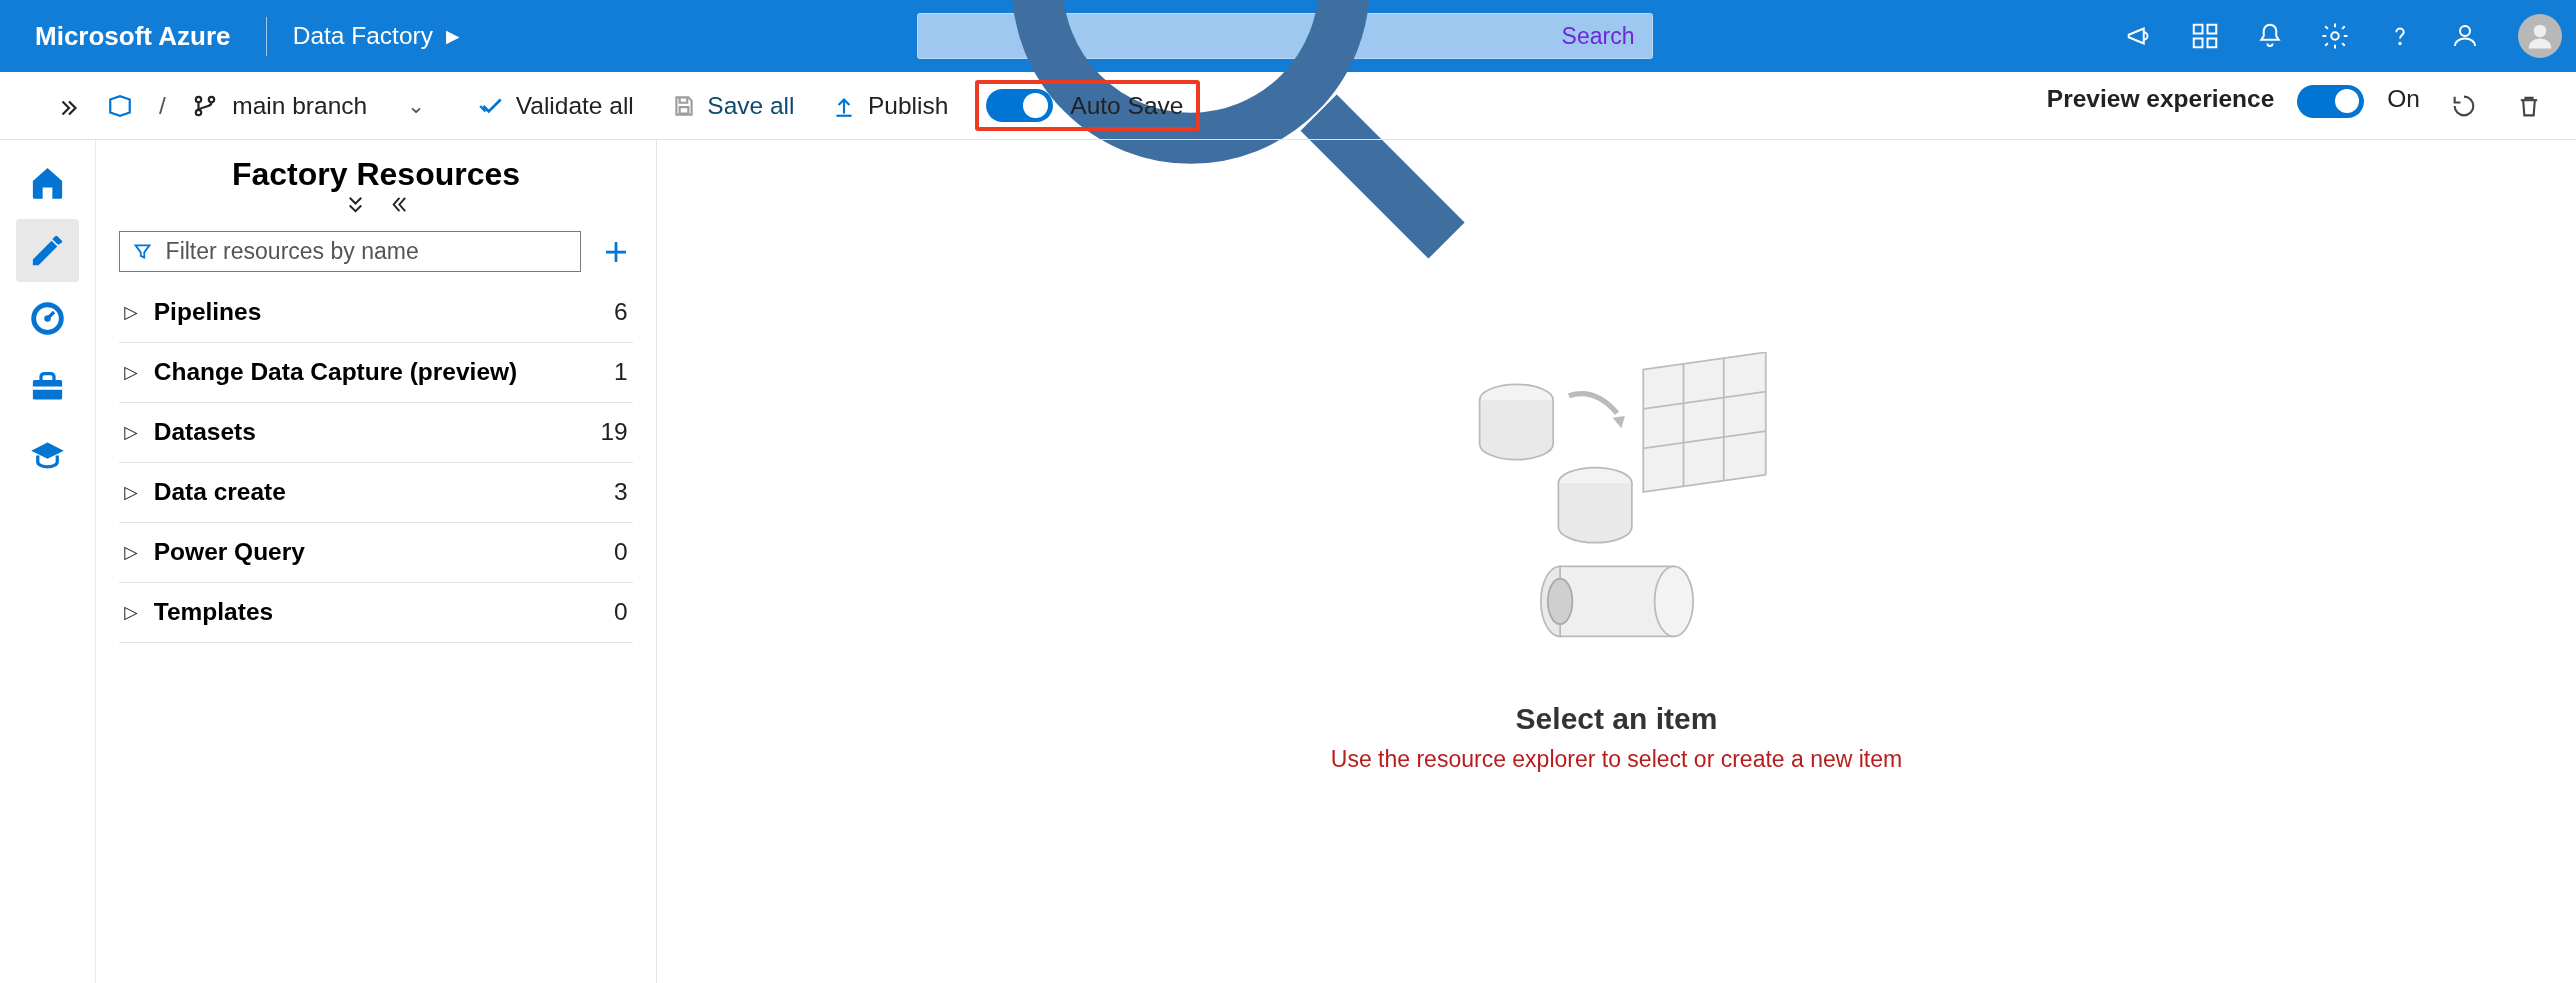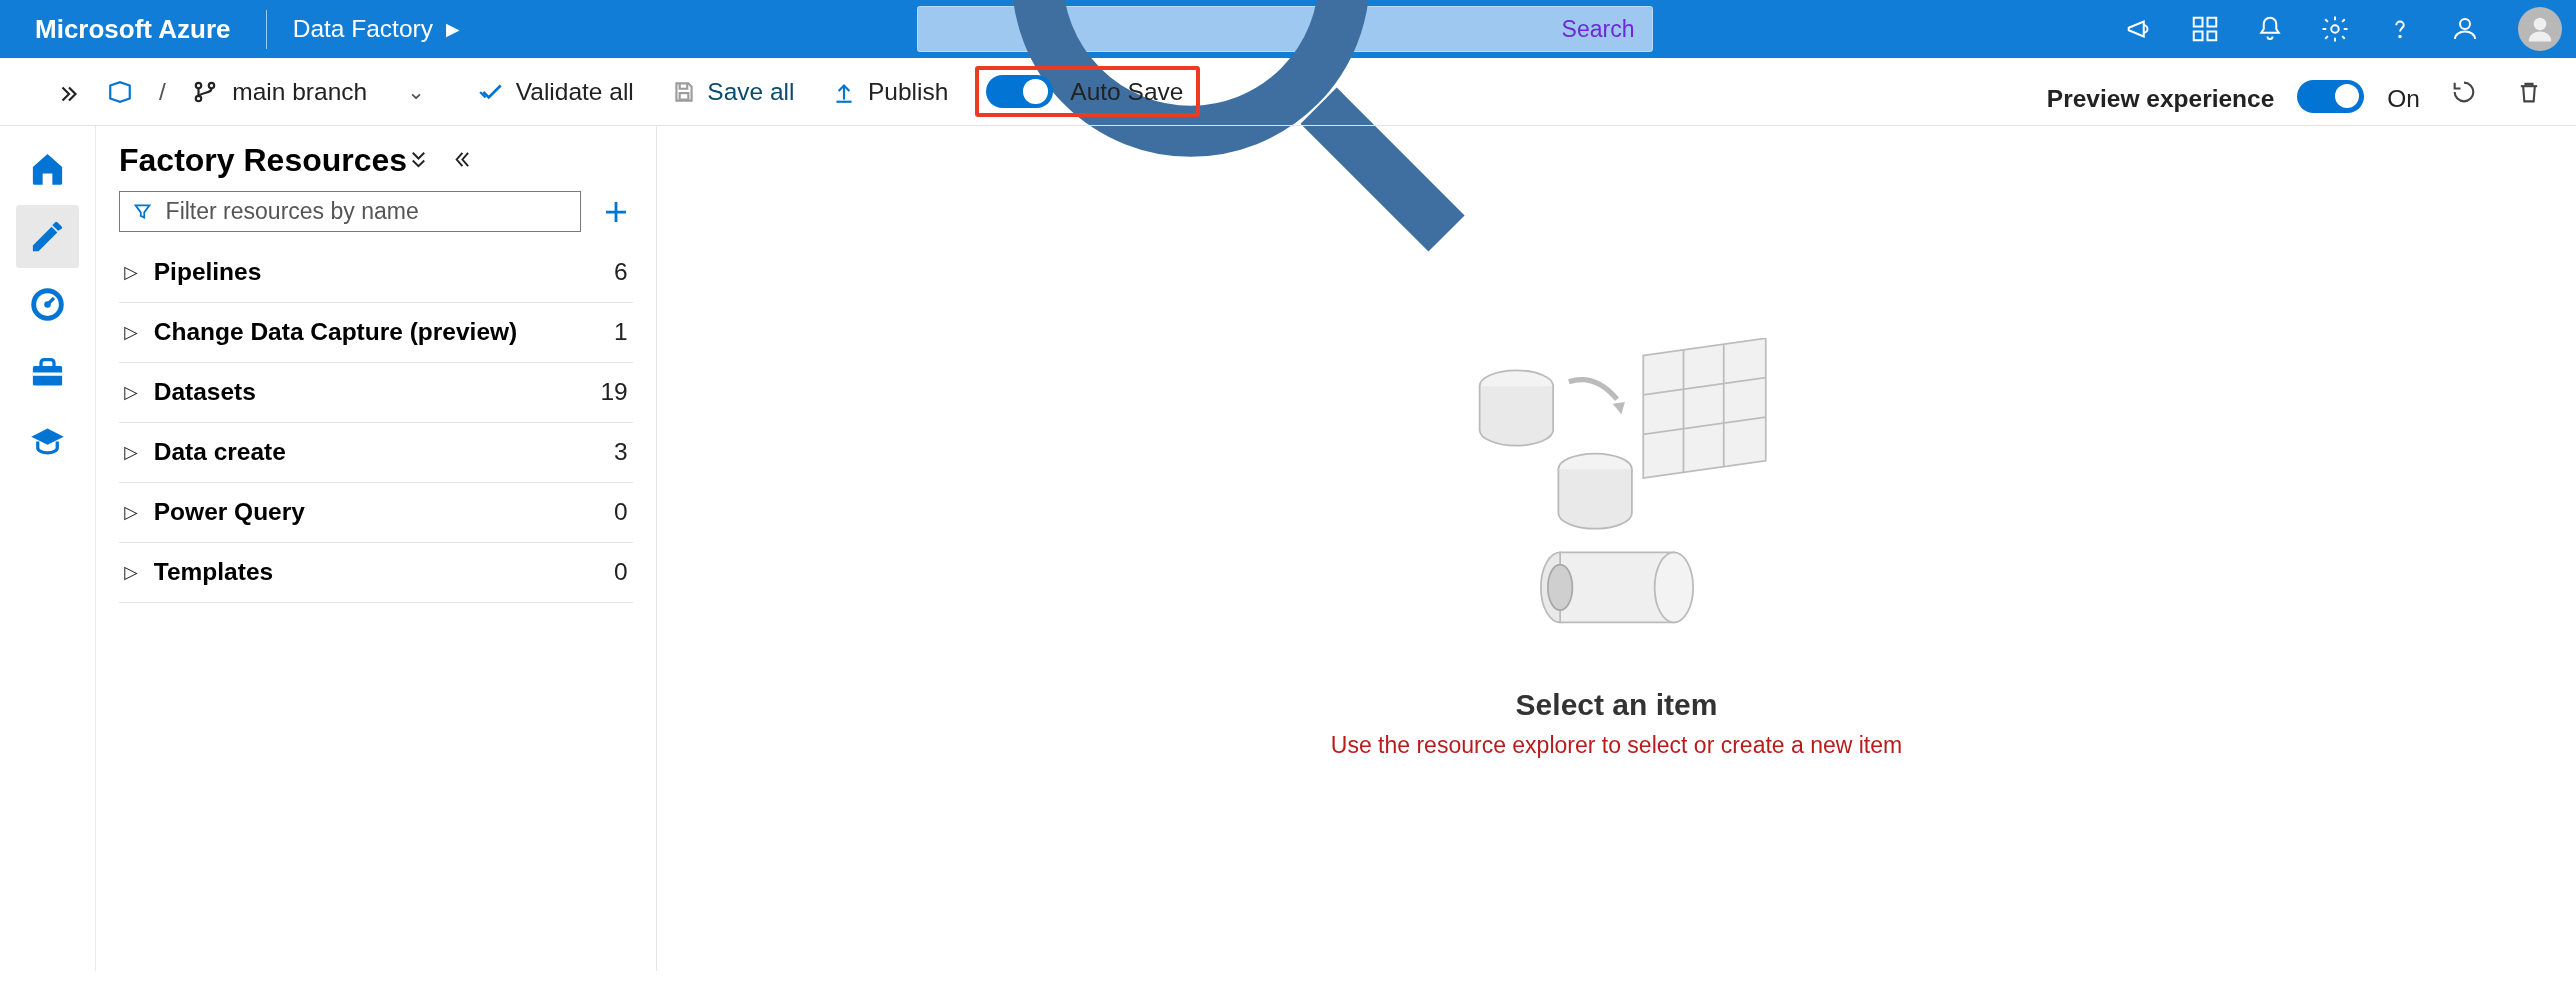--- a/index.html
+++ b/index.html
@@ -1,20 +1,20 @@
 <!DOCTYPE html>
 <html style="font-size:14px"><head>
 <meta charset="utf-8">
 <style>
   * { box-sizing: border-box; margin: 0; padding: 0; font-family: 'Segoe UI', Arial, sans-serif; }
   body { width: 2576px; height: 983px; background: #fff; overflow: hidden; transform-origin: top left; }
 
   
   .top-bar {
-    height: 58px;
+    height: 72px;
     background: #117dd7;
     display: flex;
     align-items: center;
     color: #fff;
     padding: 0 14px 0 35px;
     gap: 17.5px;
   }
   .brand { font-size: 26px; font-weight: 700; padding-right: 17.5px; }
   .brand-divider { width: 0.9px; height: 39px; background: rgba(255,255,255,0.6); }
   .crumb { font-size: 24.5px; display:flex; align-items:center; gap:13px; padding-left:8.8px;}
@@ -84,21 +84,21 @@
   .toggle {
     width:67px; height:33px; border-radius:17.5px; position:relative; cursor:pointer;
     background:#0174d4;
   }
   .toggle .knob {
     position:absolute; width:24.5px; height:24.5px; border-radius:50%; background:#fff;
     top:4.4px;
   }
   .toggle.on .knob { right:5.3px; }
   .toolbar .spacer { flex:1; }
-  .preview-group { display:flex; align-items:flex-end; gap:23px; font-size:24.5px;}
+  .preview-group { display:flex; align-items:flex-start; gap:23px; font-size:24.5px;}
   .tb-icon-btn { width:42px; height:42px; display:flex; align-items:center; justify-content:center; cursor:pointer;}
   .tb-icon-btn svg { width:28px; height:28px; stroke:#444; fill:none; stroke-width:1.8;}
 
   
   .body-row { display:flex; height: calc(983px - 70px - 68px); }
   .nav-rail {
     width: 96px;
     border-right: 0.9px solid #eaeaea;
     display:flex; flex-direction:column; align-items:center;
     padding-top:10.5px;
@@ -111,22 +111,23 @@
   .nav-btn.active { background:#e8e8e8; }
   .nav-btn svg { width:39px; height:39px; }
 
   
   .resource-panel {
     width: 561px;
     border-right:0.9px solid #e4e4e4;
     padding: 16px 23px 0 23px;
   }
   .panel-header {
-    display:flex; align-items:center; justify-content:flex-start;
+    display:flex; align-items:center; justify-content:center;
     padding-bottom:12.3px;
+    flex-direction:column;
   }
   .panel-title { font-size:32px; font-weight:700; }
   .panel-header-icons { display:flex; gap:19px; color:#222;}
   .panel-header-icons svg { width:23px; height:23px; stroke:#222; fill:none; stroke-width:2;}
   .filter-row { display:flex; align-items:center; gap:17.5px; margin-bottom:10.5px;}
   .filter-input {
     flex:1; height:41px;
     border:0.9px solid #797979;
     display:flex; align-items:center; gap:12.3px;
     padding:0 12.3px; color:#555; font-size:23px;

